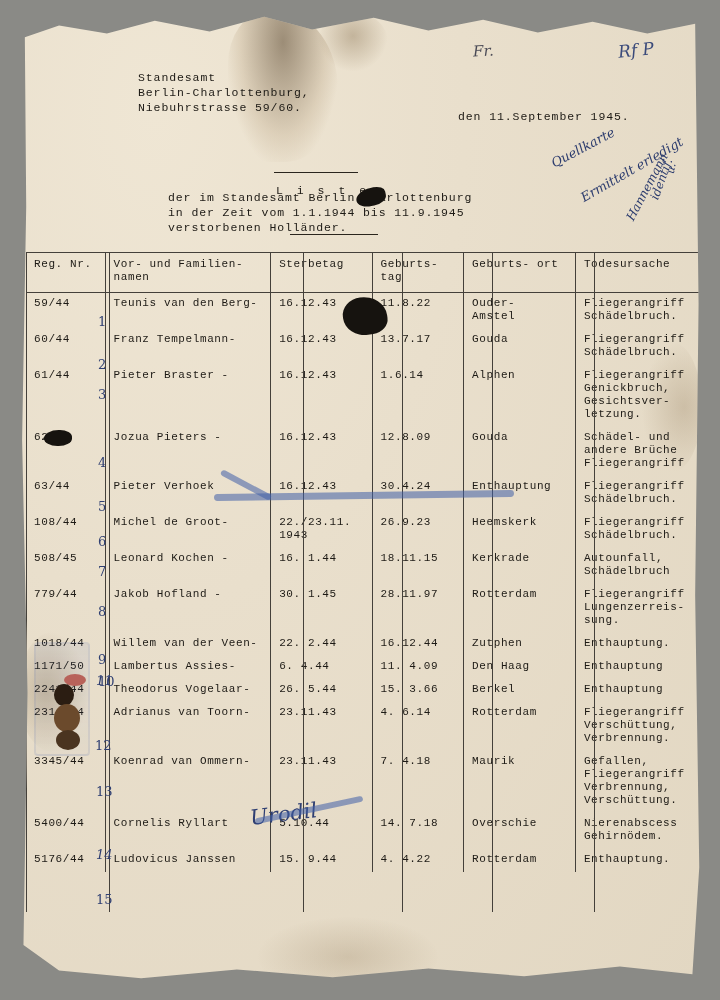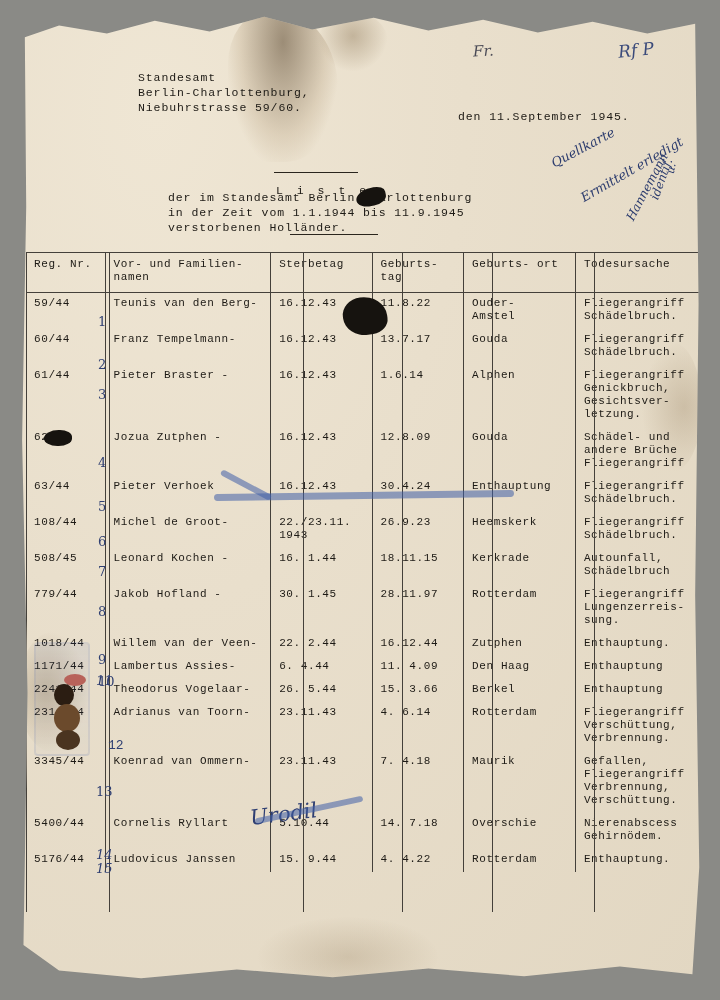--- a/index.html
+++ b/index.html
@@ -286,21 +286,21 @@
             <td class="c-death">16.12.43</td>
             <td class="c-birth">1.6.14</td>
             <td class="c-place">Alphen</td>
             <td class="c-cause">Fliegerangriff
 Genickbruch,
 Gesichtsver-
 letzung.</td>
           </tr>
           <tr>
             <td class="c-reg">62/44</td>
-            <td class="c-name">Jozua Zutphen -</td>
+            <td class="c-name">Jozua Pieters -</td>
             <td class="c-death">16.12.43</td>
             <td class="c-birth">12.8.09</td>
             <td class="c-place">Gouda</td>
             <td class="c-cause">Schädel- und
 andere Brüche
 Fliegerangriff</td>
           </tr>
           <tr>
             <td class="c-reg">63/44</td>
             <td class="c-name">Pieter Verhoek</td>
@@ -341,21 +341,21 @@
           </tr>
           <tr>
             <td class="c-reg">1018/44</td>
             <td class="c-name">Willem van der Veen-</td>
             <td class="c-death">22. 2.44</td>
             <td class="c-birth">16.12.44</td>
             <td class="c-place">Zutphen</td>
             <td class="c-cause">Enthauptung.</td>
           </tr>
           <tr>
-            <td class="c-reg">1171/44</td>
+            <td class="c-reg">1171/50</td>
             <td class="c-name">Lambertus Assies-</td>
             <td class="c-death">6. 4.44</td>
             <td class="c-birth">11. 4.09</td>
             <td class="c-place">Den Haag</td>
             <td class="c-cause">Enthauptung</td>
           </tr>
           <tr>
             <td class="c-reg">2241/44</td>
             <td class="c-name">Theodorus Vogelaar-</td>
             <td class="c-death">26. 5.44</td>
@@ -425,24 +425,24 @@
     <div class="hand-num" style="left:80px; top:345px;">2</div>
     <div class="hand-num" style="left:80px; top:375px;">3</div>
     <div class="hand-num" style="left:80px; top:443px;">4</div>
     <div class="hand-num" style="left:80px; top:487px;">5</div>
     <div class="hand-num" style="left:80px; top:522px;">6</div>
     <div class="hand-num" style="left:80px; top:552px;">7</div>
     <div class="hand-num" style="left:80px; top:592px;">8</div>
     <div class="hand-num" style="left:80px; top:640px;">9</div>
     <div class="hand-num" style="left:80px; top:662px;">10</div>
     <div class="hand-num" style="left:78px; top:661px;font-style:italic;">11</div>
-    <div class="hand-num" style="left:90px; top:726px;font-family:Liberation Mono, monospace;">12</div>
+    <div class="hand-num" style="left:77px; top:726px;">12</div>
     <div class="hand-num" style="left:78px; top:772px;">13</div>
     <div class="hand-num" style="left:78px; top:835px;font-style:italic;">14</div>
-    <div class="hand-num" style="left:78px; top:849px;font-style:italic;">15</div>
+    <div class="hand-num" style="left:78px; top:880px;">15</div>
 
     <div class="crayon" id="crayon3"></div>
     <div class="crayon" id="crayon1"></div>
     <div class="crayon" id="crayon2"></div>
     <div class="crayon" id="crayon4"></div>
 
     <div class="blot" id="blot1"></div>
     <div class="blot" id="blot2"></div>
     <div class="blot" id="blot3"></div>
     <div class="blot" id="blot7"></div>

